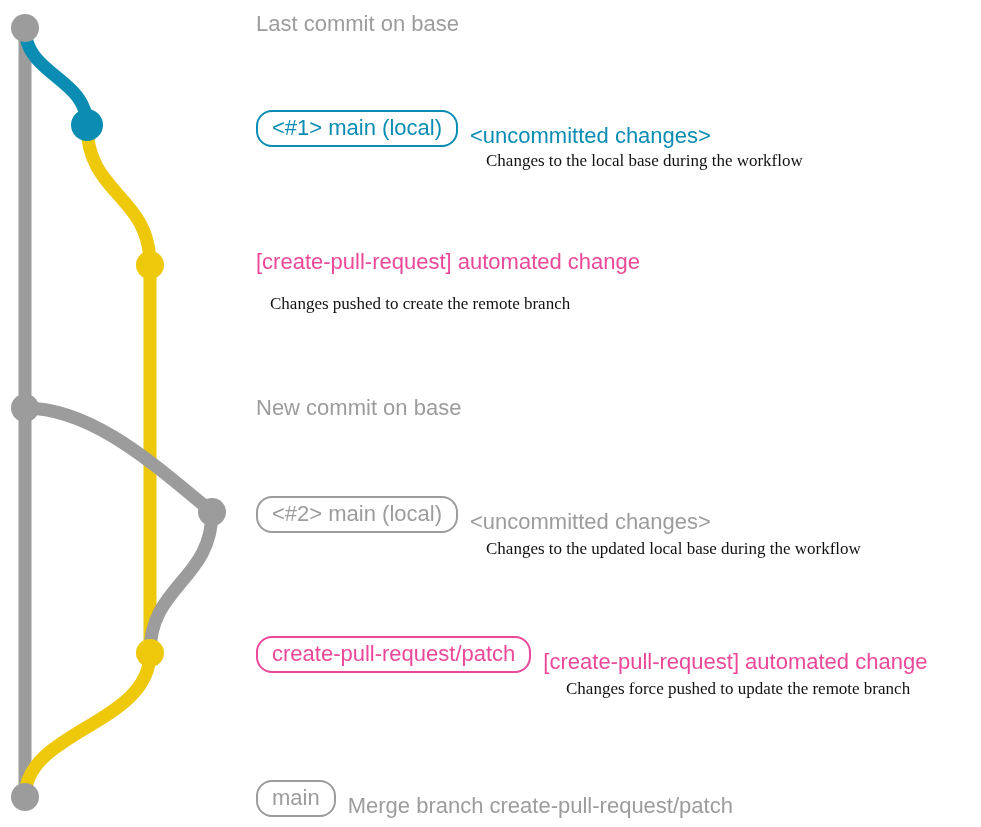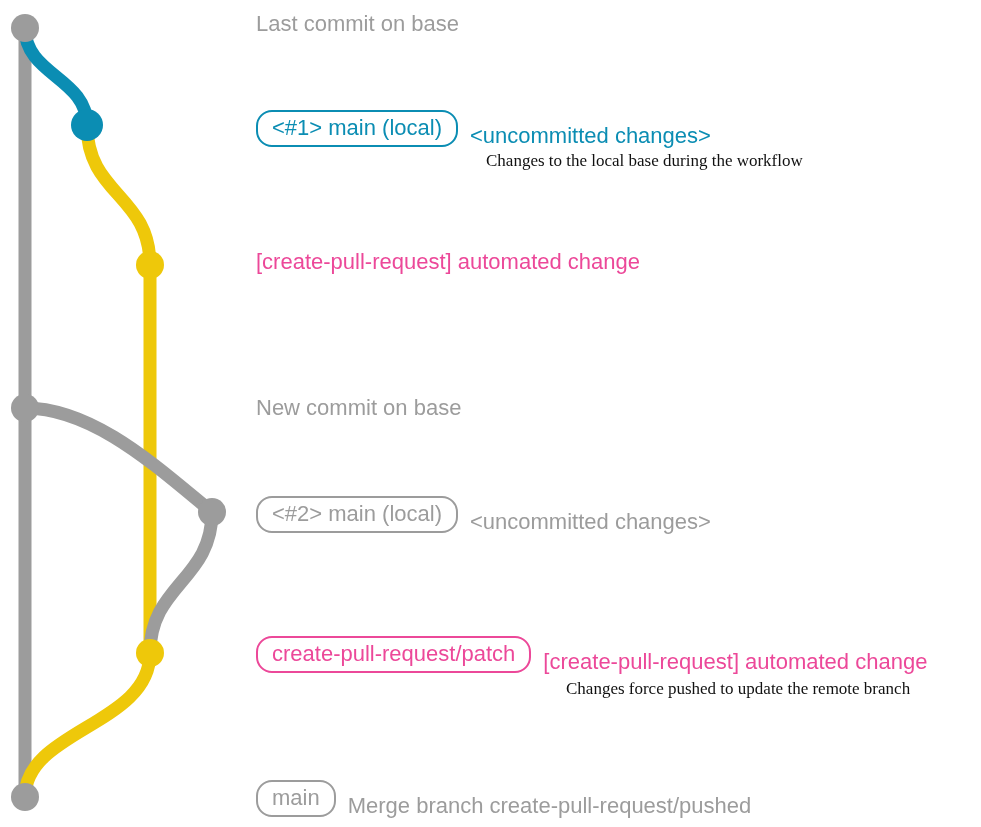--- a/index.html
+++ b/index.html
@@ -125,42 +125,44 @@
       <span class="commit-subject c-blue">&lt;uncommitted changes&gt;</span>
     </div>
   </div>
   <div class="commit-note" style="position:absolute; left:486px; top:145px;">Changes to the local base during the workflow</div>
 
   <div class="commit-row" style="left:256px; top:250px;">
     <div class="row-head">
       <span class="plain-subject c-yellow">[create-pull-request] automated change</span>
     </div>
   </div>
+  <div class="commit-note" style="position:absolute; left:270px; top:288px;">Changes pushed to create the remote branch</div>
 
   <div class="commit-row" style="left:256px; top:396px;">
     <div class="row-head">
       <span class="plain-subject c-gray">New commit on base</span>
     </div>
   </div>
 
   <div class="commit-row" style="left:256px; top:496px;">
     <div class="row-head">
       <span class="ref-pill c-gray">&lt;#2&gt; main (local)</span>
       <span class="commit-subject c-gray">&lt;uncommitted changes&gt;</span>
     </div>
   </div>
+  <div class="commit-note" style="position:absolute; left:486px; top:533px;">Changes to the updated local base during the workflow</div>
 
   <div class="commit-row" style="left:256px; top:636px;">
     <div class="row-head">
       <span class="ref-pill c-yellow">create-pull-request/patch</span>
       <span class="commit-subject c-yellow">[create-pull-request] automated change</span>
     </div>
   </div>
   <div class="commit-note" style="position:absolute; left:566px; top:673px;text-align:center;">Changes force pushed to update the remote branch</div>
 
   <div class="commit-row" style="left:256px; top:780px;">
     <div class="row-head">
       <span class="ref-pill c-gray">main</span>
-      <span class="commit-subject c-gray">Merge branch create-pull-request/pushed</span>
+      <span class="commit-subject c-gray">Merge branch create-pull-request/patch</span>
     </div>
   </div>
 
 </div>
 
 </body></html>

